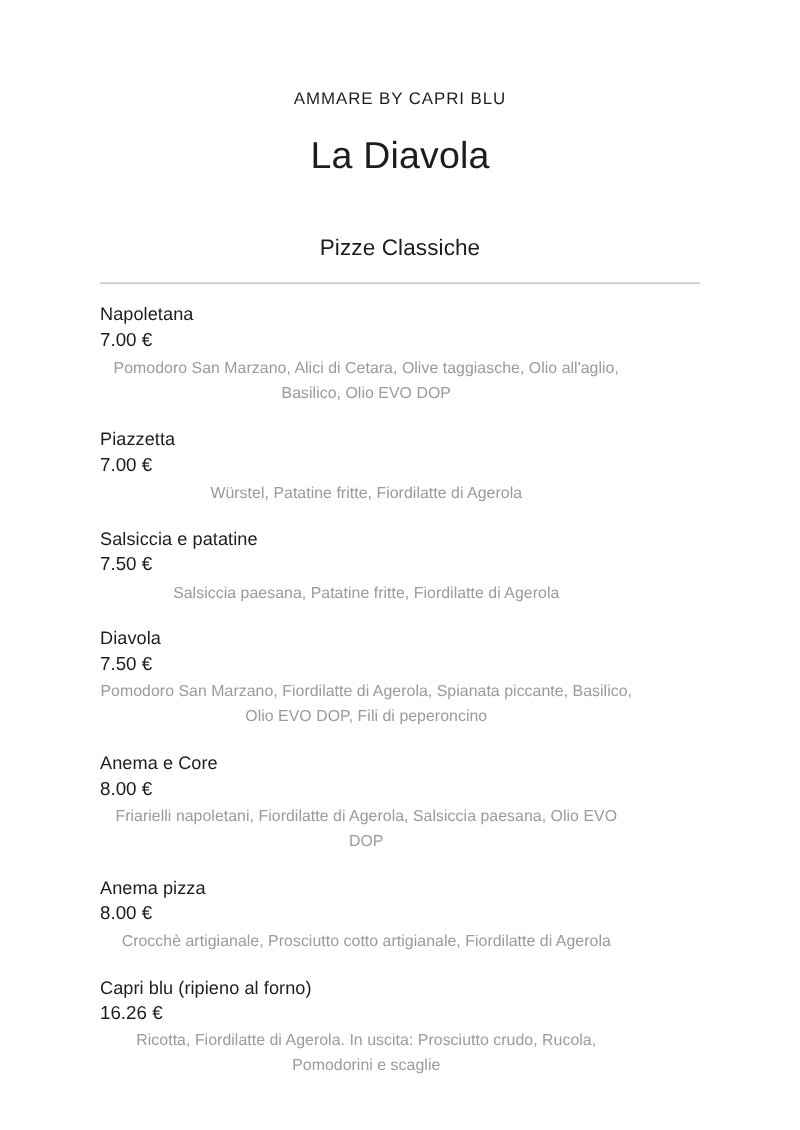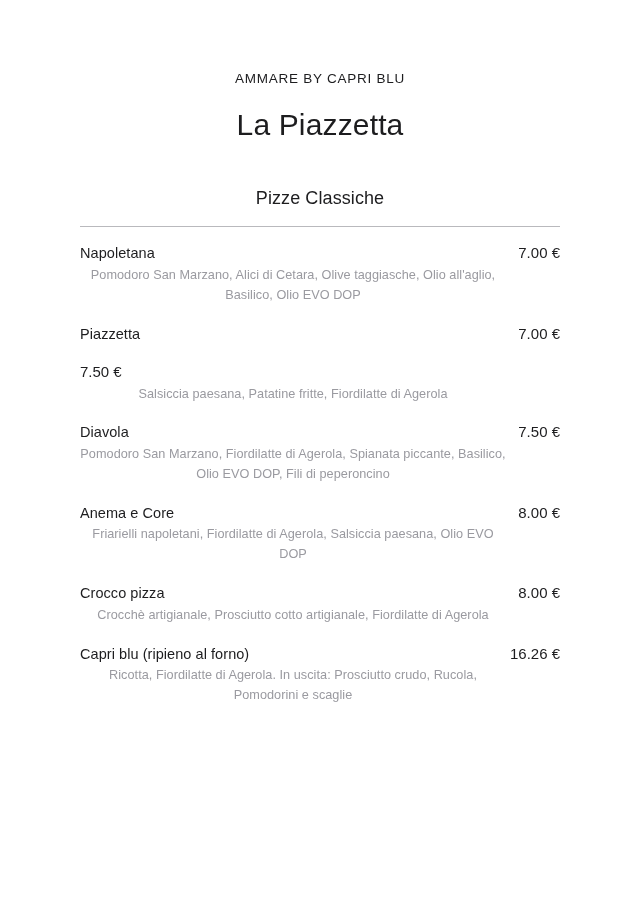--- a/index.html
+++ b/index.html
@@ -73,20 +73,21 @@
     margin-bottom: 18px;
   }
   .menu-item:last-child {
     margin-bottom: 0;
   }
   .item-head {
     display: flex;
     align-items: baseline;
     justify-content: space-between;
     width: 480px;
+    flex-direction: column;
   }
   .item-name {
     font-size: 14.5px;
     font-weight: 400;
     color: #1d1d1f;
     letter-spacing: 0.004em;
     line-height: 1.35;
     padding-right: 16px;
   }
   .item-price {
@@ -106,64 +107,66 @@
     margin-top: 2px;
   }
 </style>
 </head>
 <body>
 
 <div class="page">
 
   <div class="menu-header">
     <div class="brand-eyebrow">AMMARE BY CAPRI BLU</div>
-    <div class="menu-title">La Piazzetta</div>
+    <div class="menu-title">La Diavola</div>
   </div>
 
   <div class="section">
     <div class="section-title">Pizze Classiche</div>
     <hr class="section-rule">
 
     <div class="items" id="items-container">
         <div class="menu-item">
           <div class="item-head">
             <div class="item-name">Napoletana</div>
             <div class="item-price">7.00 €</div>
           </div>
           <div class="item-desc">Pomodoro San Marzano, Alici di Cetara, Olive taggiasche, Olio all'aglio, Basilico, Olio EVO DOP</div>
         </div>
         <div class="menu-item">
           <div class="item-head">
             <div class="item-name">Piazzetta</div>
             <div class="item-price">7.00 €</div>
           </div>
+          <div class="item-desc">Würstel, Patatine fritte, Fiordilatte di Agerola</div>
         </div>
         <div class="menu-item">
           <div class="item-head">
+            <div class="item-name">Salsiccia e patatine</div>
             <div class="item-price">7.50 €</div>
           </div>
           <div class="item-desc">Salsiccia paesana, Patatine fritte, Fiordilatte di Agerola</div>
         </div>
         <div class="menu-item">
           <div class="item-head">
             <div class="item-name">Diavola</div>
             <div class="item-price">7.50 €</div>
           </div>
           <div class="item-desc">Pomodoro San Marzano, Fiordilatte di Agerola, Spianata piccante, Basilico, Olio EVO DOP, Fili di peperoncino</div>
         </div>
         <div class="menu-item">
           <div class="item-head">
             <div class="item-name">Anema e Core</div>
             <div class="item-price">8.00 €</div>
           </div>
           <div class="item-desc">Friarielli napoletani, Fiordilatte di Agerola, Salsiccia paesana, Olio EVO DOP</div>
         </div>
         <div class="menu-item">
           <div class="item-head">
-            <div class="item-name">Crocco pizza</div>
+            <div class="item-name">Anema pizza</div>
             <div class="item-price">8.00 €</div>
           </div>
           <div class="item-desc">Crocchè artigianale, Prosciutto cotto artigianale, Fiordilatte di Agerola</div>
         </div>
         <div class="menu-item">
           <div class="item-head">
             <div class="item-name">Capri blu (ripieno al forno)</div>
             <div class="item-price">16.26 €</div>
           </div>
           <div class="item-desc">Ricotta, Fiordilatte di Agerola. In uscita: Prosciutto crudo, Rucola, Pomodorini e scaglie</div>

